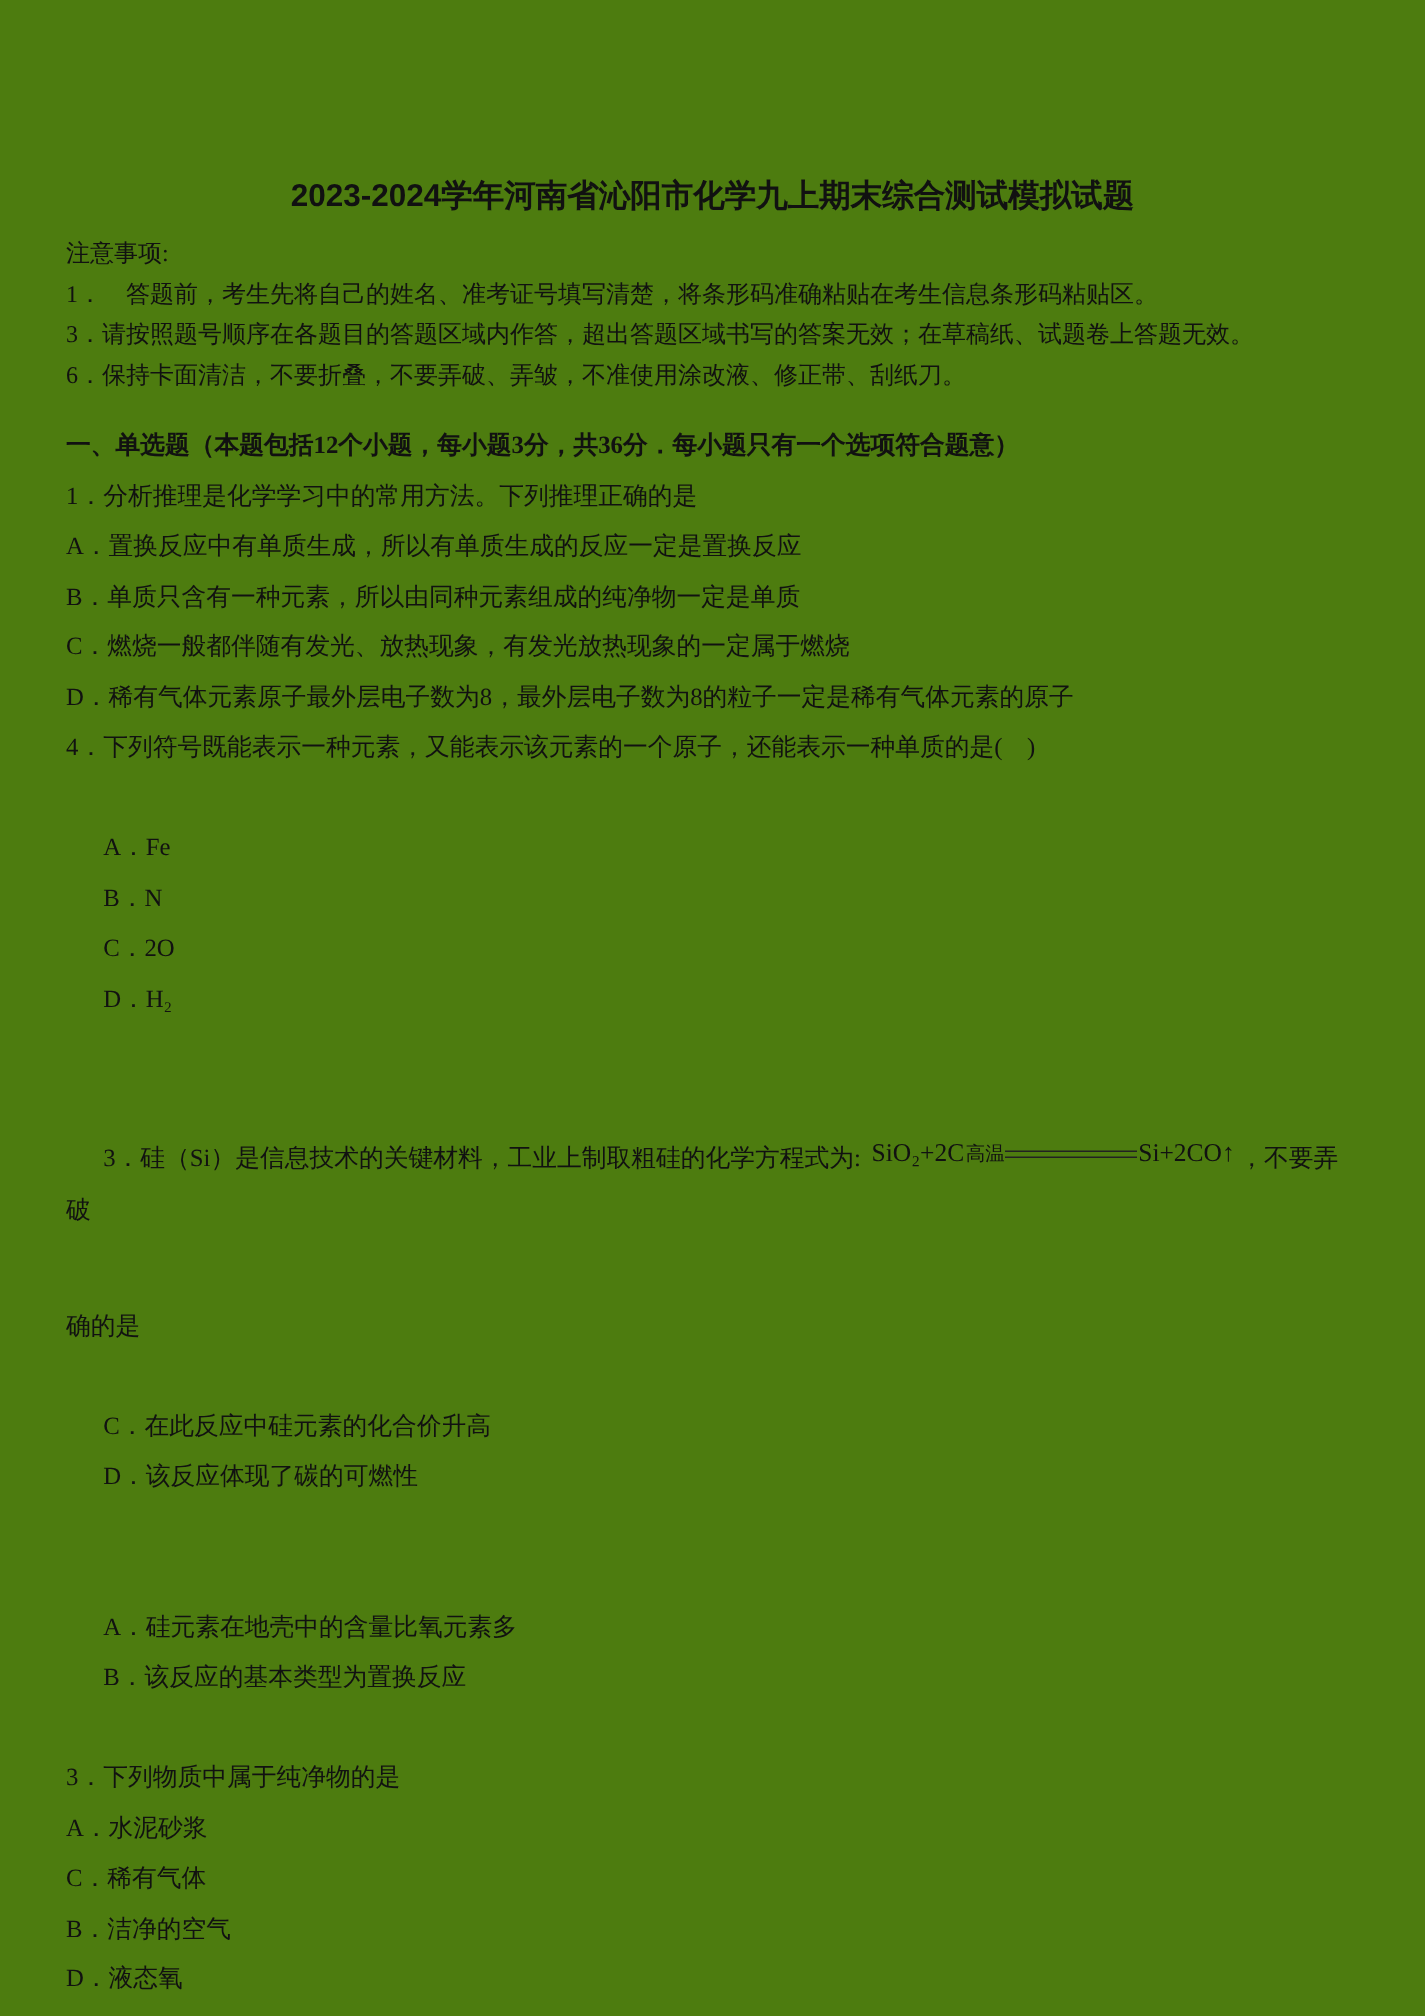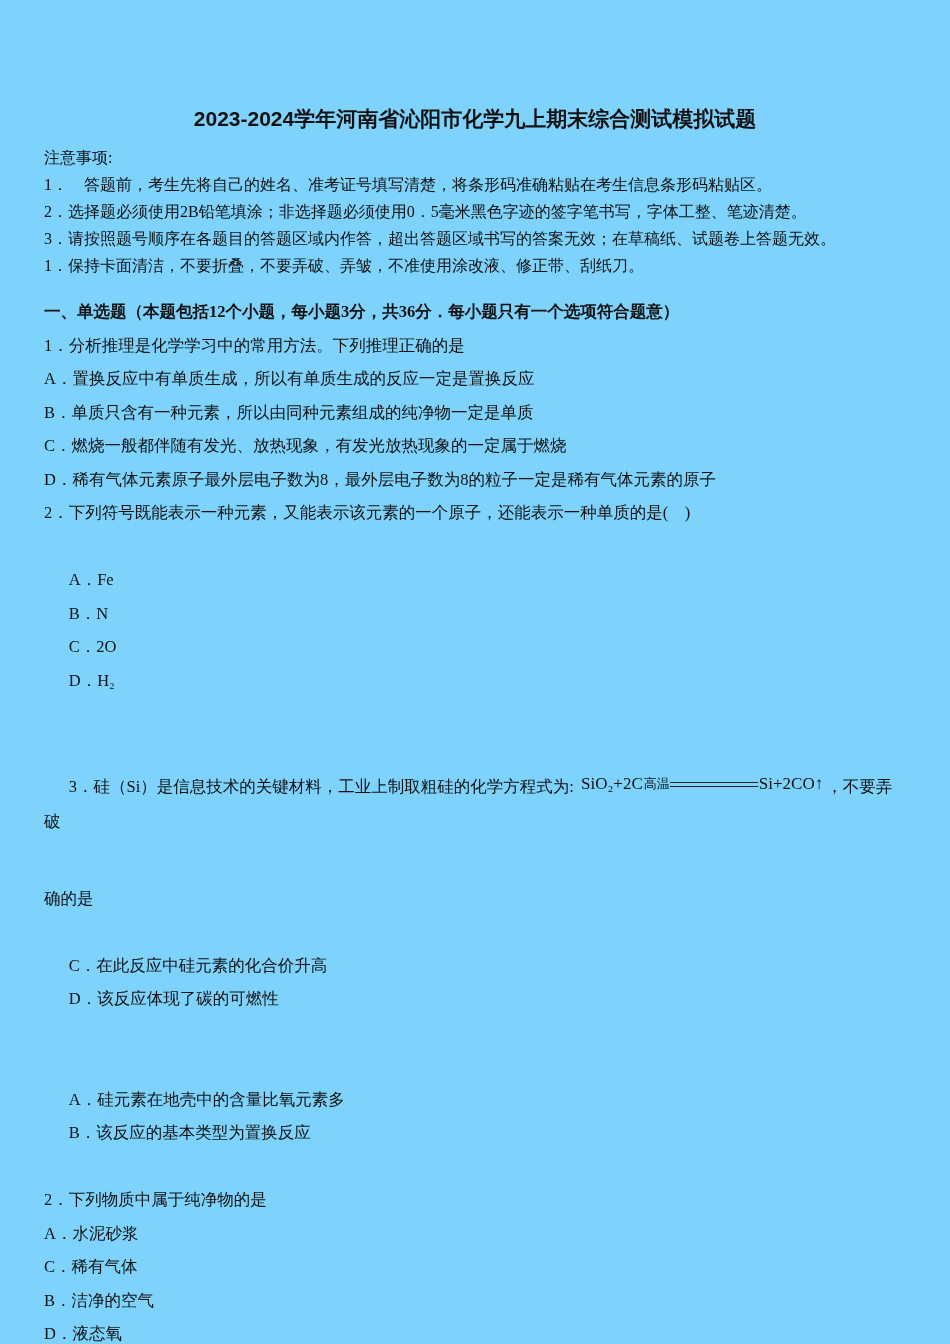--- a/index.html
+++ b/index.html
@@ -8,22 +8,22 @@
     width: 950px;
     height: 1344px;
     background: #ffffff;
     color: #111;
     font-family: "Liberation Serif", "DejaVu Serif", serif;
     overflow: hidden;
   }
   .page {
     width: 950px;
     height: 1344px;
-    padding: 0 44px;
-    background: #7dd3fc;
+    padding: 12px 44px;
+    background: #4d7c0f;
   }
   .title {
     margin: 0;
     padding-top: 104px;
     text-align: center;
     font-size: 21px;
     font-weight: 700;
     line-height: 30px;
     font-family: "Liberation Sans", "DejaVu Sans", sans-serif;
     white-space: pre-wrap;
@@ -82,57 +82,56 @@
 </head>
 <body>
 
 <div class="page">
 
   <h1 class="title">2023-2024学年河南省沁阳市化学九上期末综合测试模拟试题</h1>
 
   <div class="notice">
     <p>注意事项:</p>
     <p>1．    答题前，考生先将自己的姓名、准考证号填写清楚，将条形码准确粘贴在考生信息条形码粘贴区。</p>
-    <p>2．选择题必须使用2B铅笔填涂；非选择题必须使用0．5毫米黑色字迹的签字笔书写，字体工整、笔迹清楚。</p>
     <p>3．请按照题号顺序在各题目的答题区域内作答，超出答题区域书写的答案无效；在草稿纸、试题卷上答题无效。</p>
-    <p>1．保持卡面清洁，不要折叠，不要弄破、弄皱，不准使用涂改液、修正带、刮纸刀。</p>
+    <p>6．保持卡面清洁，不要折叠，不要弄破、弄皱，不准使用涂改液、修正带、刮纸刀。</p>
   </div>
 
   <div class="body-text">
 
     <p class="section-header">一、单选题（本题包括12个小题，每小题3分，共36分．每小题只有一个选项符合题意）</p>
 
     <p>1．分析推理是化学学习中的常用方法。下列推理正确的是</p>
     <p>A．置换反应中有单质生成，所以有单质生成的反应一定是置换反应</p>
     <p>B．单质只含有一种元素，所以由同种元素组成的纯净物一定是单质</p>
     <p>C．燃烧一般都伴随有发光、放热现象，有发光放热现象的一定属于燃烧</p>
     <p>D．稀有气体元素原子最外层电子数为8，最外层电子数为8的粒子一定是稀有气体元素的原子</p>
 
-    <p>2．下列符号既能表示一种元素，又能表示该元素的一个原子，还能表示一种单质的是(　)</p>
+    <p>4．下列符号既能表示一种元素，又能表示该元素的一个原子，还能表示一种单质的是(　)</p>
     <p class="opt-row-4">
       <span class="opt-col">A．Fe</span>
       <span class="opt-col">B．N</span>
       <span class="opt-col">C．2O</span>
       <span class="opt-col">D．H₂</span>
     </p>
 
     <p class="q3-line">
       <span>3．硅（Si）是信息技术的关键材料，工业上制取粗硅的化学方程式为: </span><span class="equation"><span>SiO₂+2C</span><span class="eq-mid"><span class="eq-cond">高温</span><span class="eq-lines"></span></span><span>Si+2CO↑</span></span><span>，不要弄破</span>
     </p>
     <p class="cont-line">确的是</p>
     <p class="opt-row-2">
       <span class="opt-col">C．在此反应中硅元素的化合价升高</span>
       <span class="opt-col">D．该反应体现了碳的可燃性</span>
     </p>
     <p class="opt-row-2">
       <span class="opt-col">A．硅元素在地壳中的含量比氧元素多</span>
       <span class="opt-col">B．该反应的基本类型为置换反应</span>
     </p>
 
-    <p>2．下列物质中属于纯净物的是</p>
+    <p>3．下列物质中属于纯净物的是</p>
     <p>A．水泥砂浆</p>
     <p>C．稀有气体</p>
     <p>B．洁净的空气</p>
     <p>D．液态氧</p>
 
     <p>5．下列说法错误的是（ ）</p>
 
   </div>
 </div>
 

